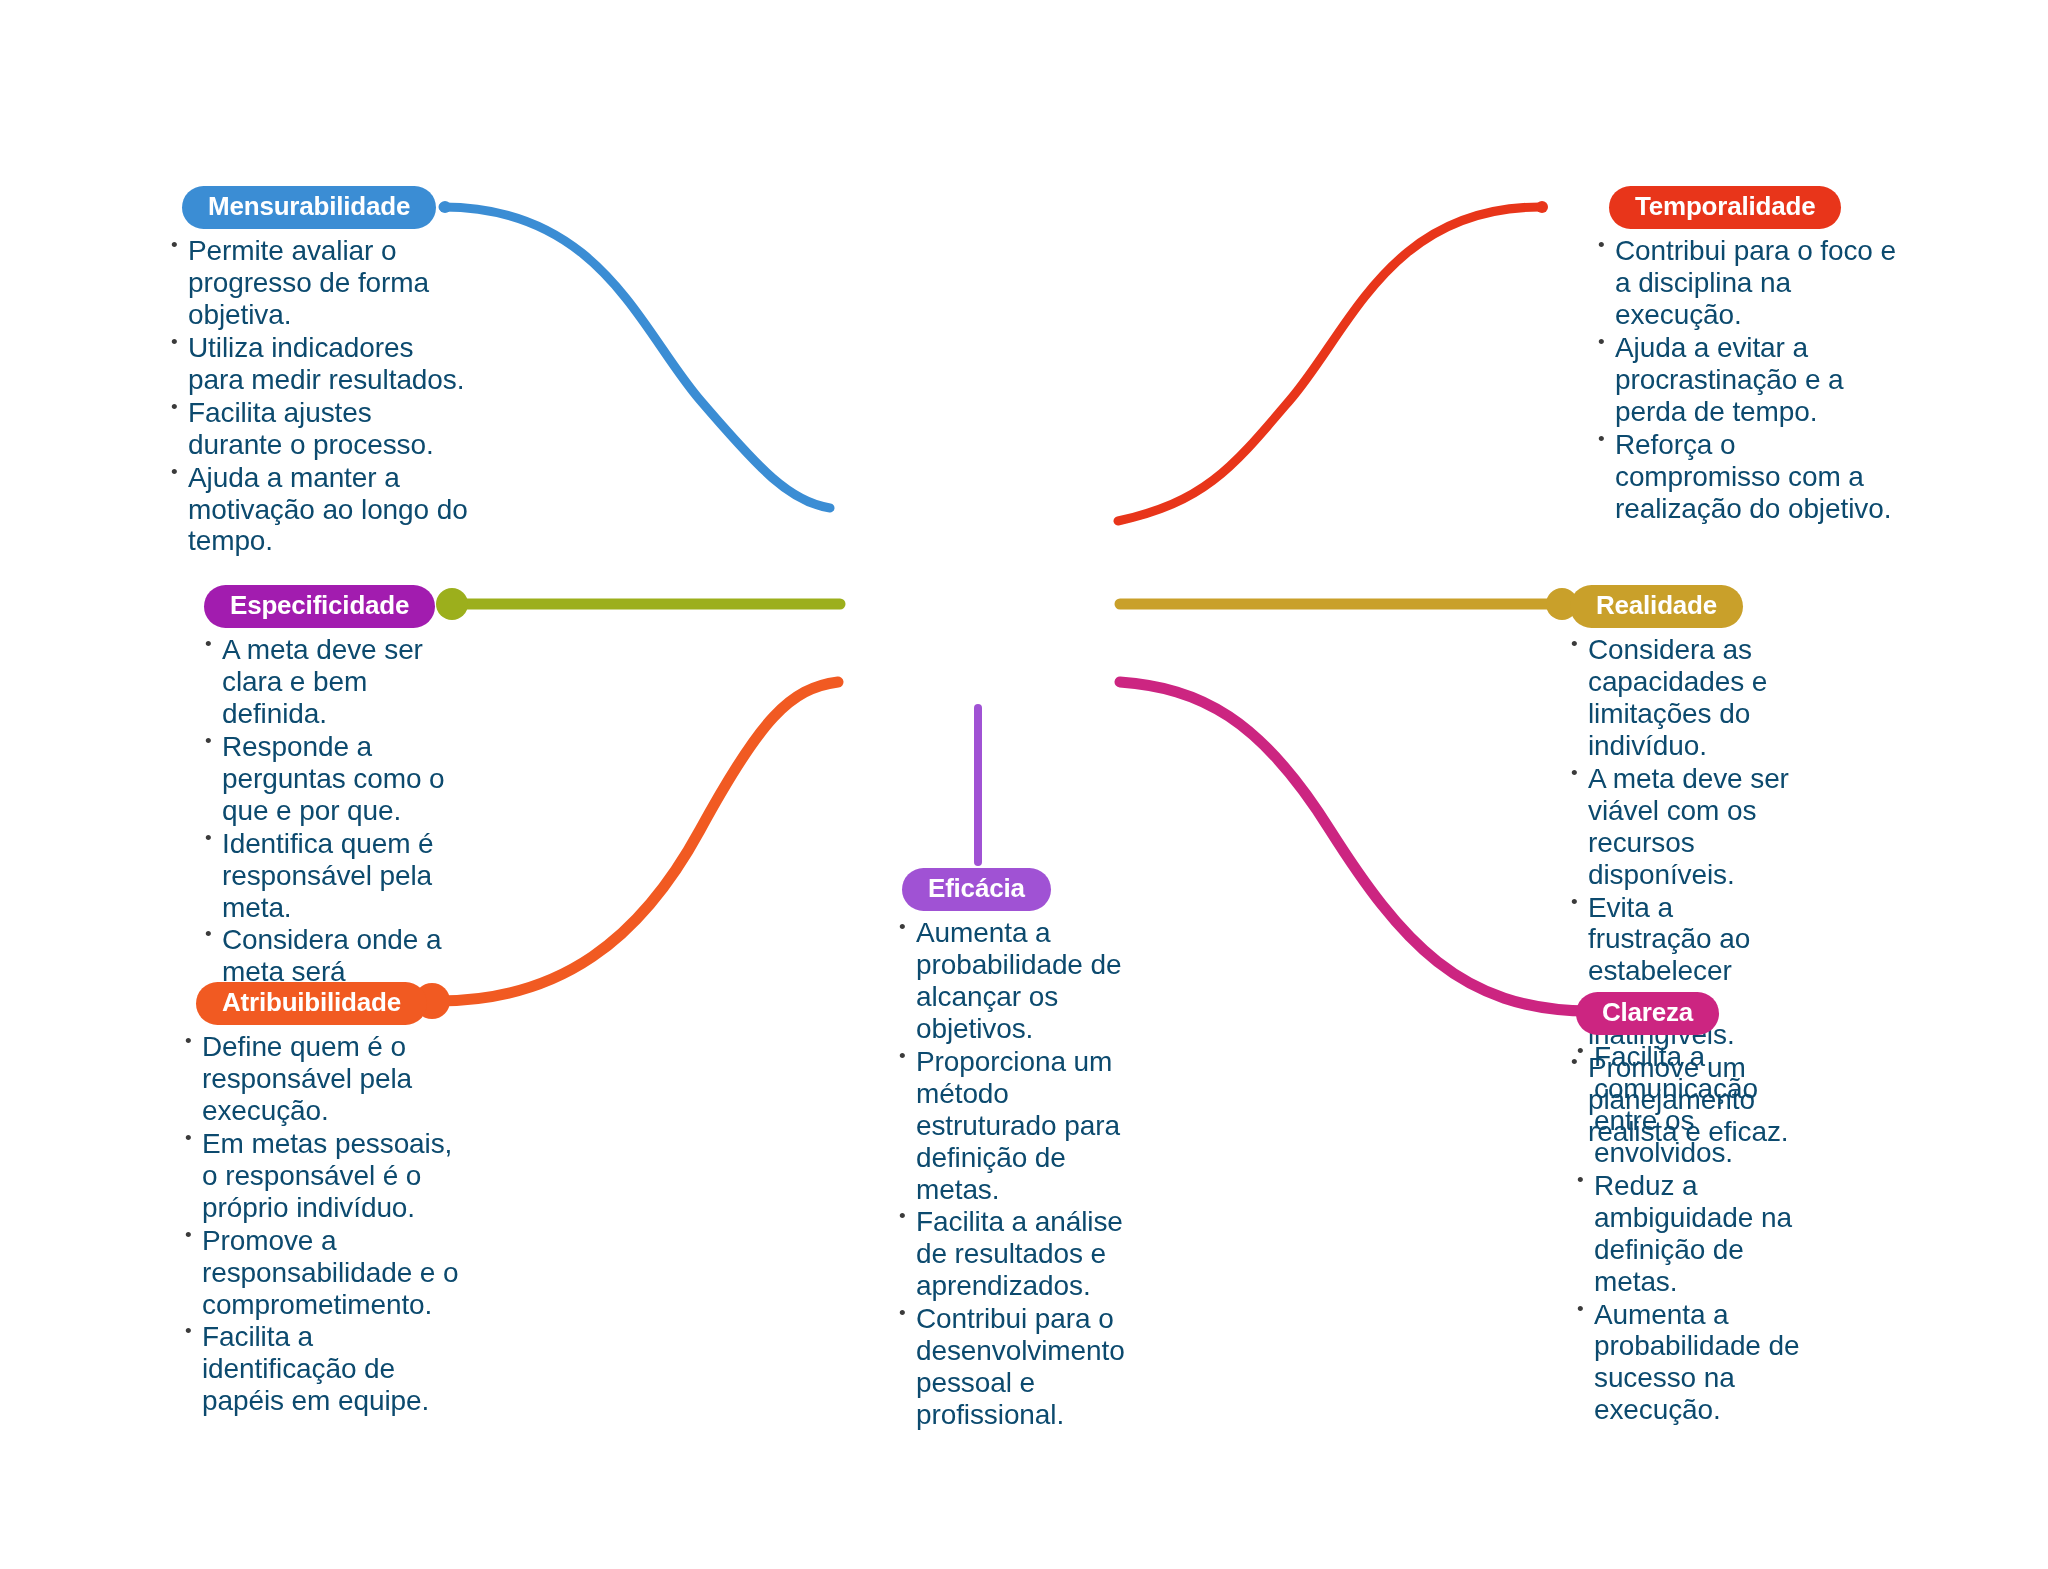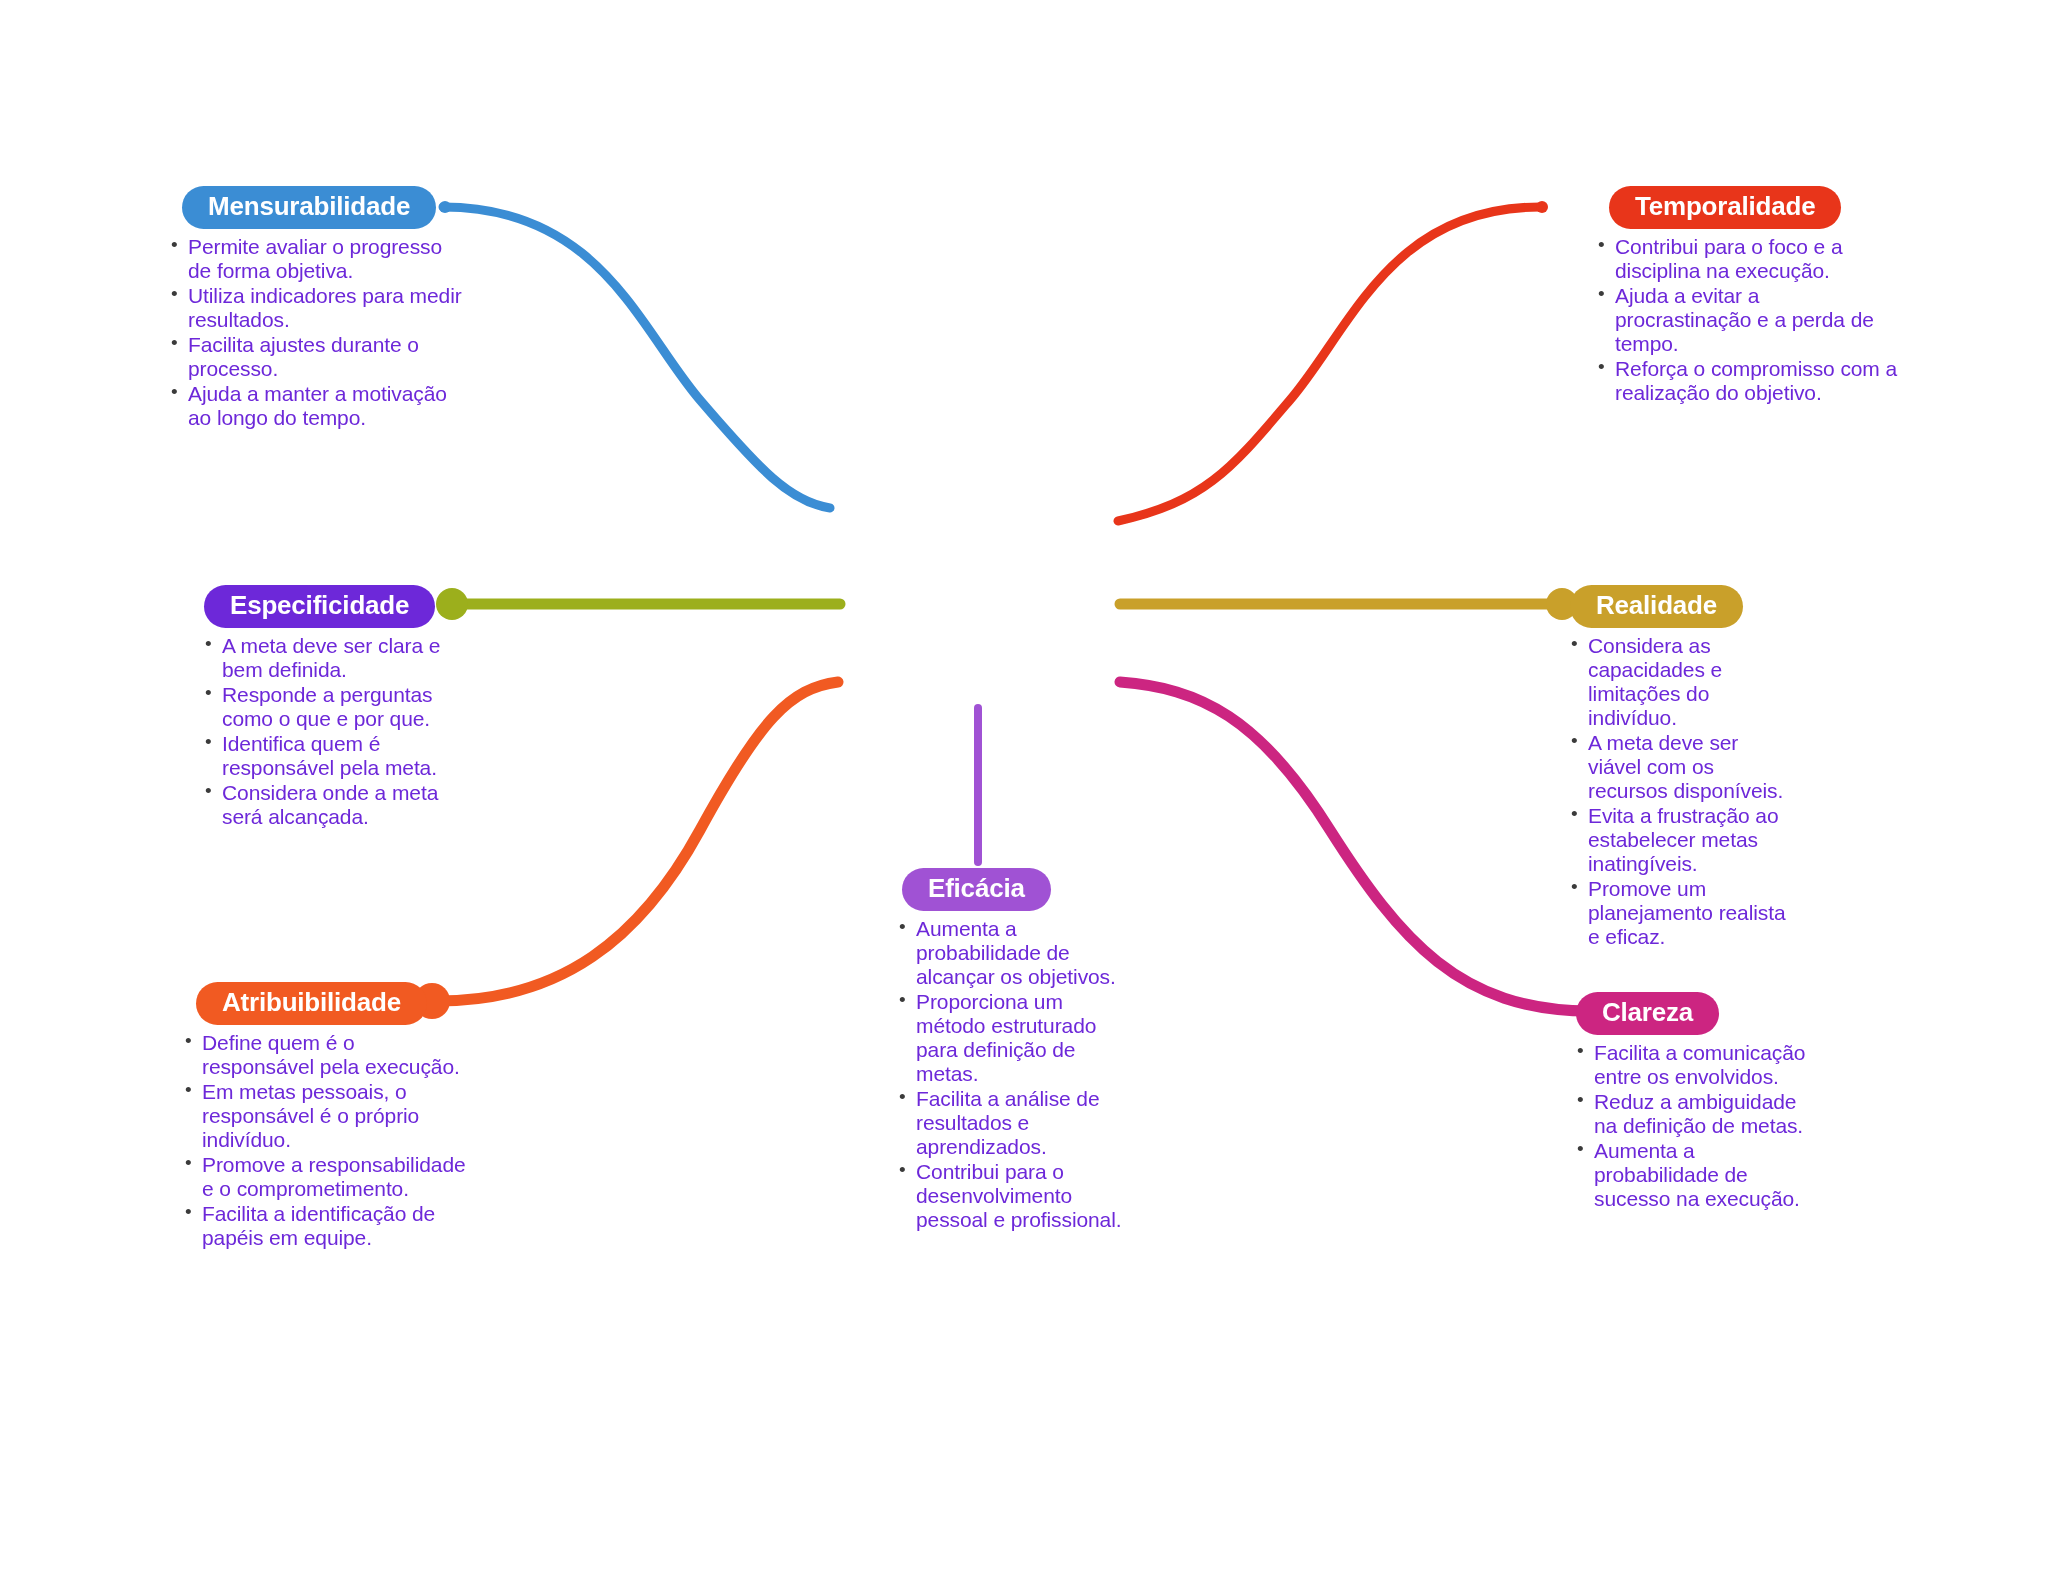--- a/index.html
+++ b/index.html
@@ -73,23 +73,23 @@
   .bullets {
     list-style: none;
     margin: 6px 0 0 0;
     padding: 0;
   }
   .bullets li {
     position: relative;
     padding-left: 20px;
     margin-bottom: 1px;
     font-family: "Liberation Sans", sans-serif;
-    font-size: 21px;
+    font-size: 28px;
     line-height: 1.14;
-    color: #6d28d9;
+    color: #0c4a6e;
     letter-spacing: -0.1px;
   }
   .bullets li::before {
     content: "\2022";
     position: absolute;
     left: 3px;
     top: -1px;
     font-size: 19px;
     color: #3b3b3b;
   }
@@ -162,21 +162,21 @@
   <div class="branch b-temporalidade">
     <div class="pill" style="background:#E8351A">Temporalidade</div>
     <ul class="bullets">
       <li>Contribui para o foco e a disciplina na execução.</li>
       <li>Ajuda a evitar a procrastinação e a perda de tempo.</li>
       <li>Reforça o compromisso com a realização do objetivo.</li>
     </ul>
   </div>
 
   <div class="branch b-especificidade">
-    <div class="pill" style="background:#6d28d9">Especificidade</div>
+    <div class="pill" style="background:#a21caf">Especificidade</div>
     <ul class="bullets">
       <li>A meta deve ser clara e bem definida.</li>
       <li>Responde a perguntas como o que e por que.</li>
       <li>Identifica quem é responsável pela meta.</li>
       <li>Considera onde a meta será alcançada.</li>
     </ul>
   </div>
 
   <div class="branch b-realidade">
     <div class="pill" style="background:#C9A02A">Realidade</div>

